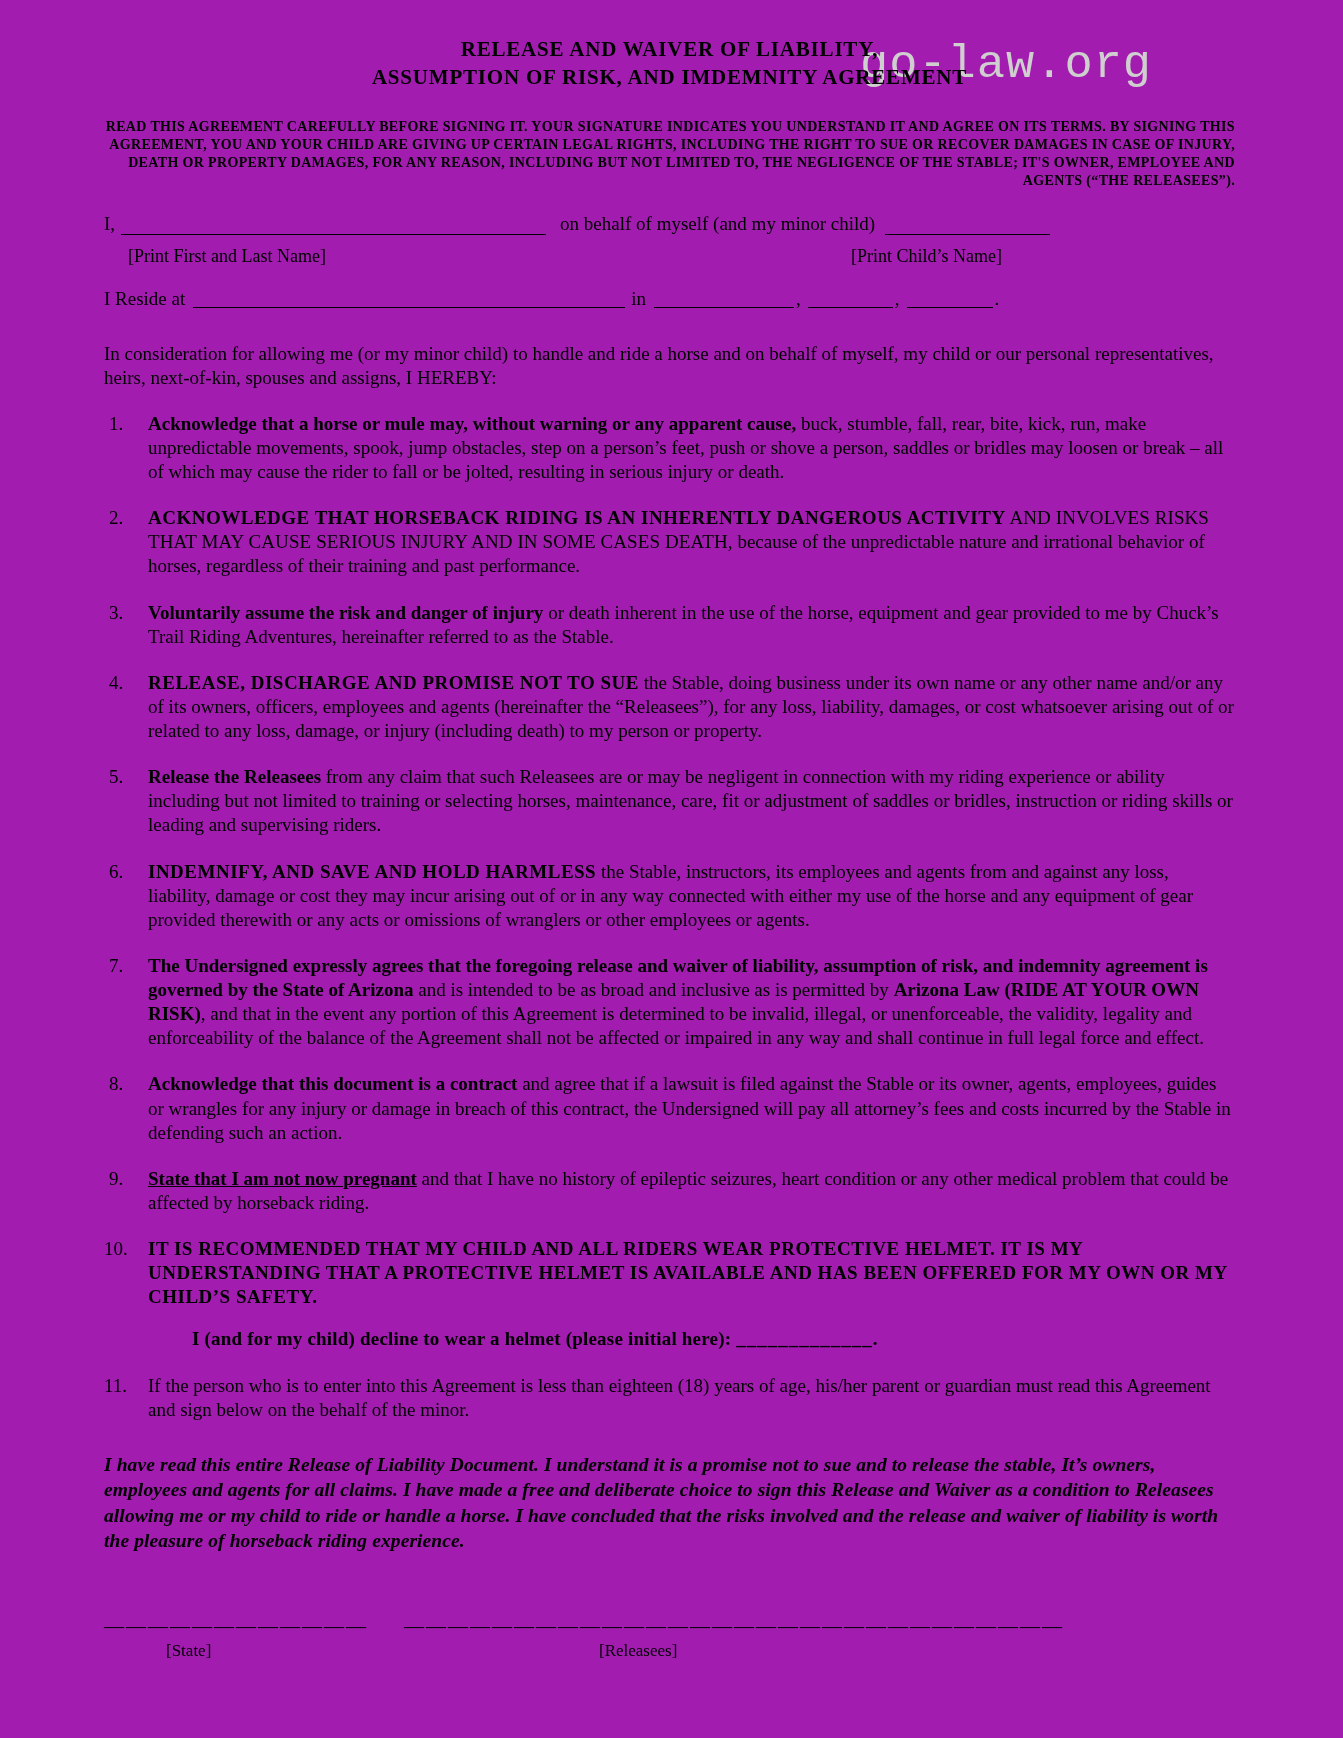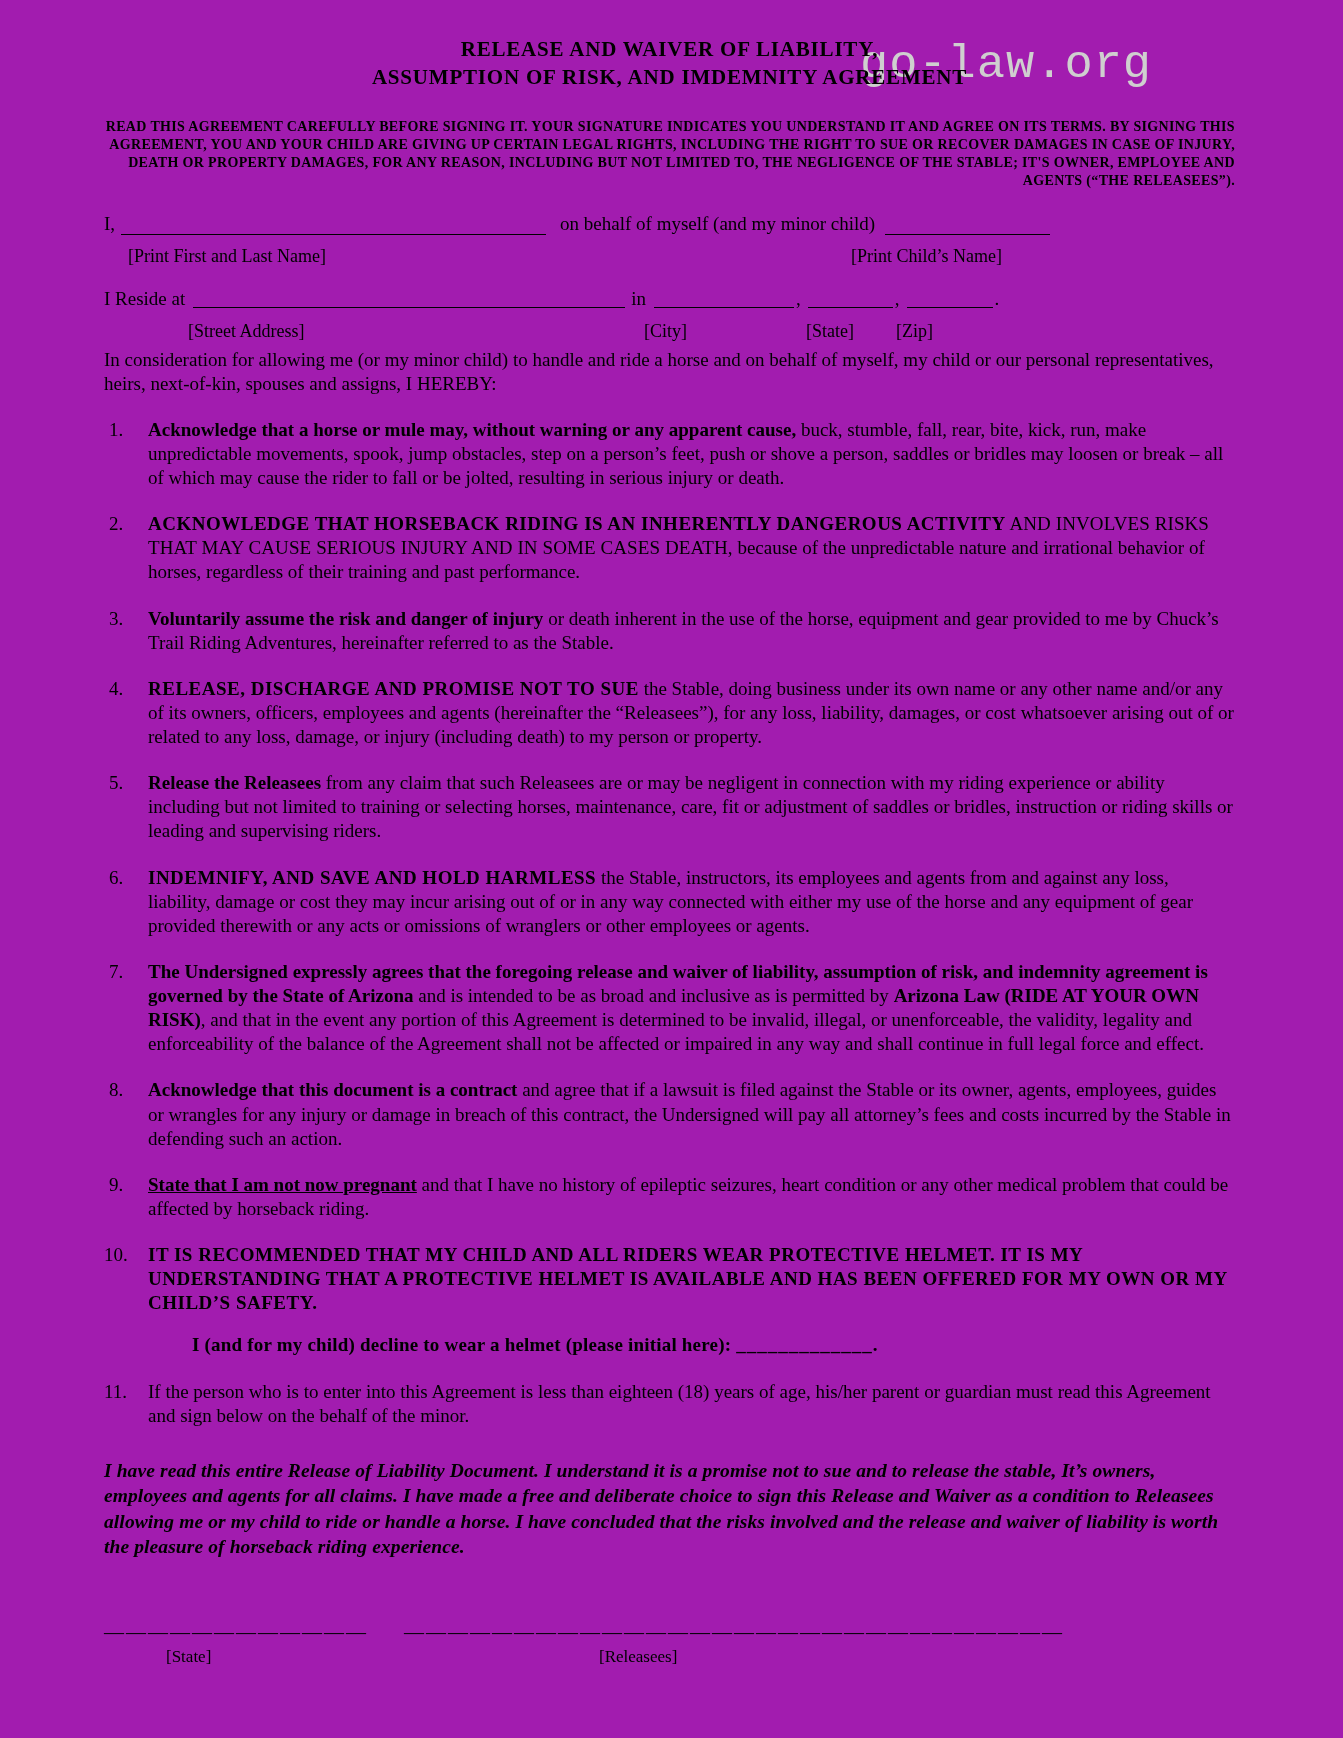--- a/index.html
+++ b/index.html
@@ -91,21 +91,21 @@
     display: flex;
     align-items: center;
     font-size: 19px;
     white-space: nowrap;
     margin-top: 20px;
   }
 
   .para {
     font-size: 19px;
     line-height: 1.27;
-    margin-top: 5px;
+    margin-top: 32px;
     text-align: left;
   }
 
   ol.items {
     list-style: none;
     margin: 22px 0 0 0;
     padding: 0;
   }
   ol.items > li {
     position: relative;
@@ -210,26 +210,20 @@
         <span class="fill street"></span>
         <span>in</span>
         <span class="fill city"></span>
         <span>,</span>
         <span class="fill state"></span>
         <span>,</span>
         <span class="fill zip"></span>
         <span>.</span>
       </div>
 
-      <div class="caption-row">
-        <span class="cap" style="left:84px;">[Street Address]</span>
-        <span class="cap" style="left:540px;">[City]</span>
-        <span class="cap" style="left:702px;">[State]</span>
-        <span class="cap" style="left:792px;">[Zip]</span>
-      </div>
 
     </div>
 
     <div class="para">In consideration for allowing me (or my minor child) to handle and ride a horse and on behalf of myself, my child or our personal representatives, heirs, next-of-kin, spouses and assigns, I HEREBY:</div>
 
     <ol class="items">
 
       <li>
         <span class="num">1.</span><b>Acknowledge that a horse or mule may, without warning or any apparent cause,</b><span> buck, stumble, fall, rear, bite, kick, run, make unpredictable movements, spook, jump obstacles, step on a person’s feet, push or shove a person, saddles or bridles may loosen or break – all of which may cause the rider to fall or be jolted, resulting in serious injury or death.</span>
       </li>

